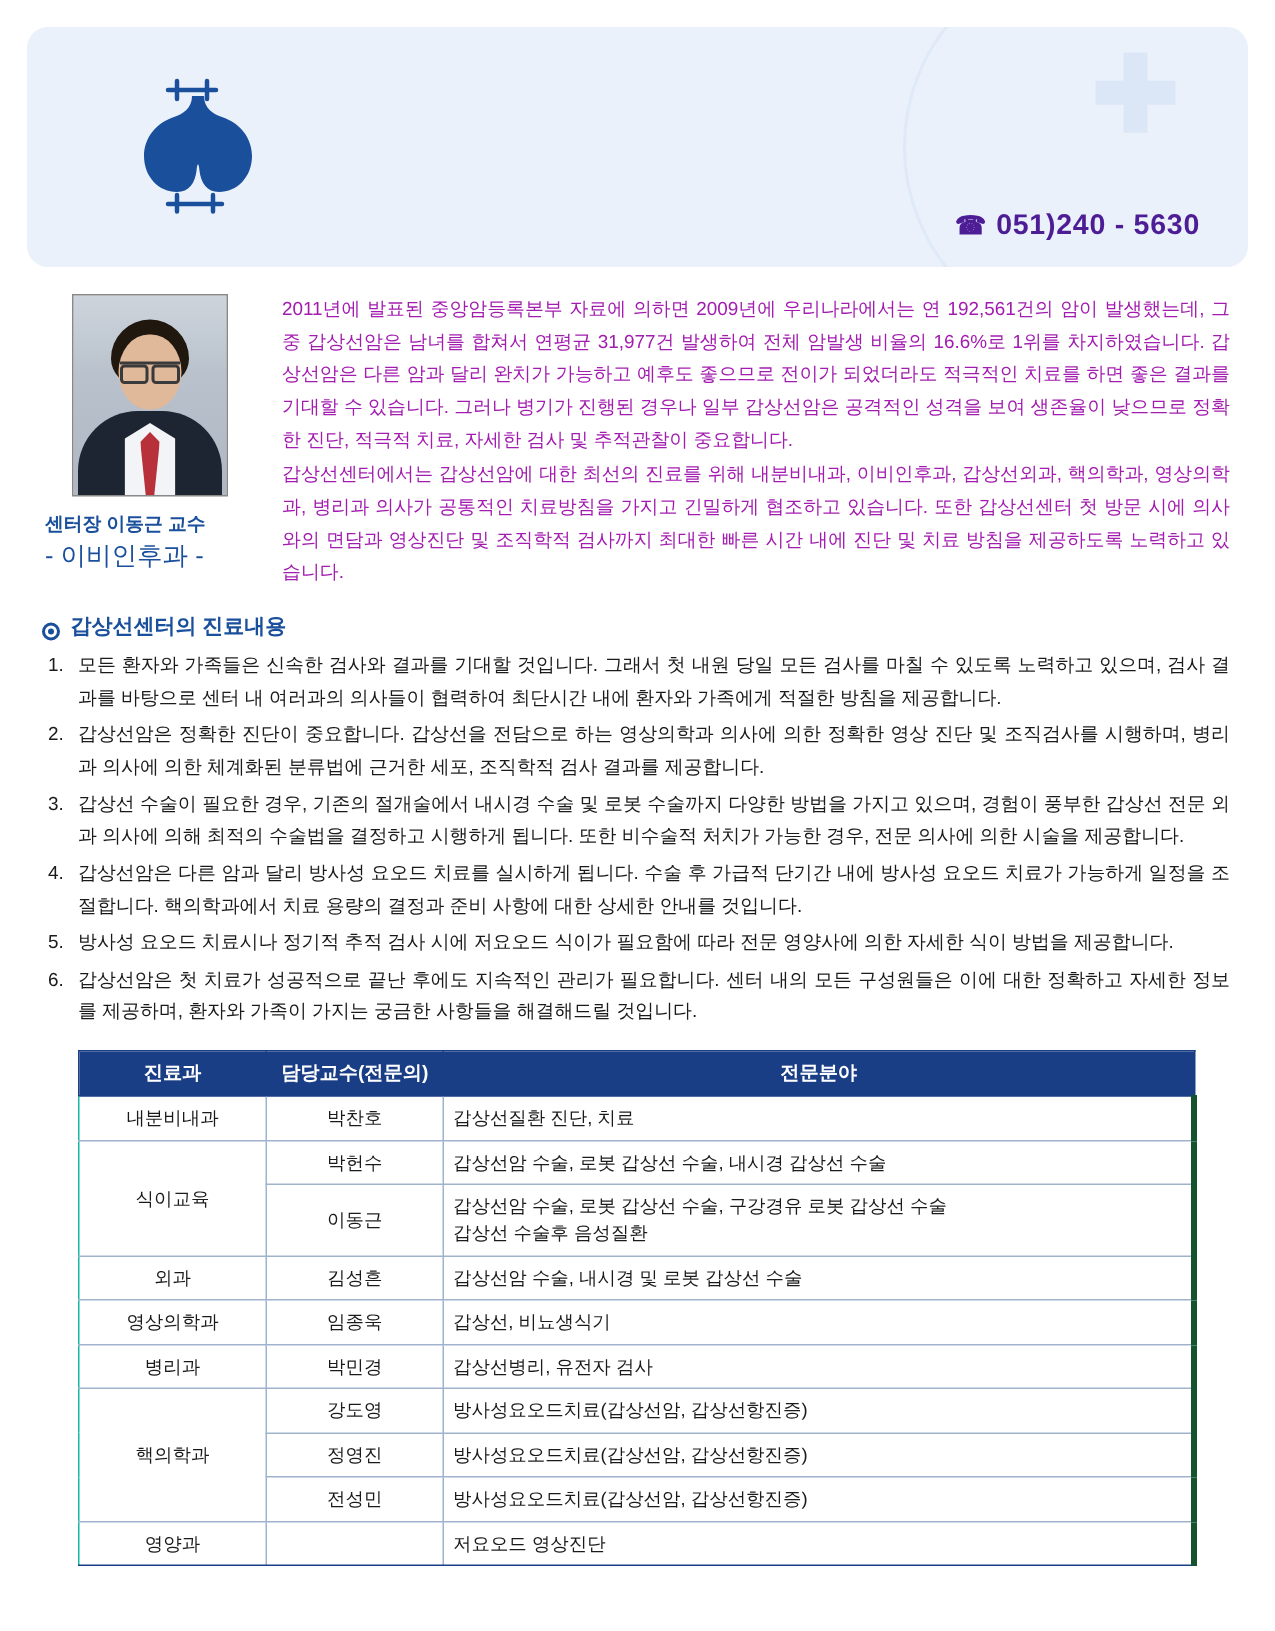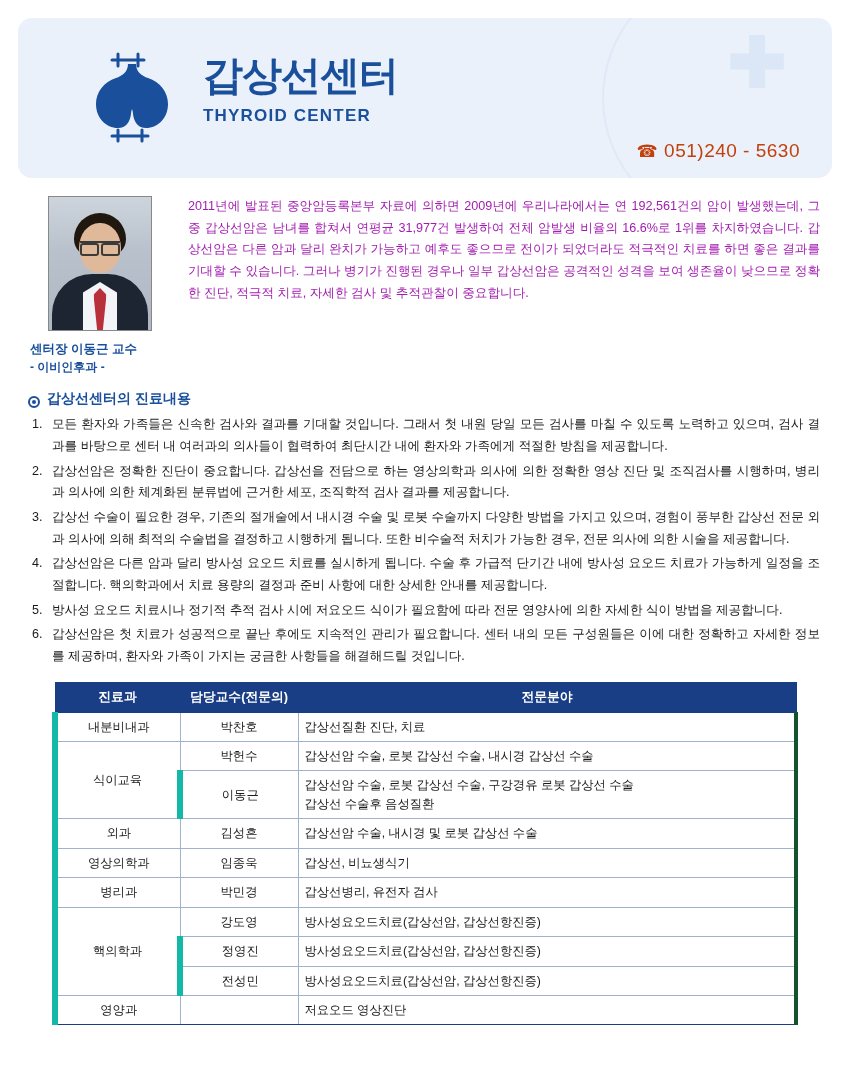--- a/index.html
+++ b/index.html
@@ -71,22 +71,22 @@
     font-weight: bold;
     color: #1a4f9c;
     letter-spacing: 1.2px;
     margin-top: 8px;
   }
   .phone {
     position: absolute;
     right: 32px;
     bottom: 16px;
     font-size: 19px;
-    font-weight: normal;
-    color: #c2410c;
+    font-weight: bold;
+    color: #4c1d95;
     letter-spacing: 0.5px;
   }
   .phone .tel-icon {
     font-size: 17px;
     margin-right: 6px;
   }
 
   
   .intro {
     margin: 18px 30px 0 30px;
@@ -179,22 +179,22 @@
     clip-path: polygon(50% 0, 100% 16%, 72% 100%, 28% 100%, 0 16%);
   }
   .doctor-name {
     margin-top: 9px;
     font-size: 12.5px;
     font-weight: bold;
     color: #1a4f9c;
     line-height: 1.55;
   }
   .doctor-dept {
-    font-size: 12px;
-    font-weight: bold;
+    font-size: 17px;
+    font-weight: normal;
     color: #1a4f9c;
   }
   .intro-text {
     flex: 1;
     padding-left: 18px;
     font-size: 12.6px;
     line-height: 1.72;
     text-align: justify;
     color: #a21caf;
   }
@@ -275,45 +275,41 @@
     margin-top: 30px;
   }
   table.staff td {
     border: 1px solid #9fb3cd;
     padding: 5px 6px;
     vertical-align: middle;
     line-height: 1.5;
   }
   td.c { text-align: center; }
   td.l { text-align: left; padding-left: 10px; }
-  table.staff tr td:first-child { border-left: 6px solid #14b8a6; }
+  table.staff tr td:first-child { border-left: 1px solid #14b8a6; }
   table.staff tr td:last-child { border-right: 4px solid #14532d; }
   table.staff tr:last-child td { border-bottom: 1px solid #1a3e85; }
   .col1 { width: 125px; }
   .col2 { width: 118px; }
 </style>
 </head>
 <body>
 
 <div class="header">
   <div class="header-deco"></div>
   <div class="header-deco2">✚</div>
 
   <div class="logo-mark">
     <svg viewBox="0 0 90 95" width="90" height="95">
       <path d="M30 6 L30 18 M50 6 L50 18 M24 12 L56 12" stroke="#1a4f9c" stroke-width="3" fill="none" stroke-linecap="round"></path>
       <path d="M40 16 C40 24 34 28 28 30 C16 34 8 44 8 56 C8 70 18 80 30 80 C38 80 42 74 43 66 C43.5 60 44.5 60 45 66 C46 74 50 80 58 80 C70 80 80 70 80 56 C80 44 72 34 60 30 C54 28 48 24 48 16 Z" fill="#1a4f9c"></path>
       <path d="M30 82 L30 93 M54 82 L54 93 M24 88 L60 88" stroke="#1a4f9c" stroke-width="3" fill="none" stroke-linecap="round"></path>
     </svg>
   </div>
 
-  <div class="title-block">
-    <div class="title-ko">갑상선센터</div>
-    <div class="title-en">THYROID CENTER</div>
-  </div>
 
   <div class="phone">
     <span class="tel-icon">☎</span><span>051)240 - 5630</span>
   </div>
 </div>
 
 <div class="intro">
   <div class="doctor">
     <div class="doctor-photo">
       <div class="body"></div>
@@ -321,33 +317,34 @@
       <div class="tie"></div>
       <div class="hair"></div>
       <div class="face"></div>
       <div class="glasses"></div>
     </div>
     <div class="doctor-name">센터장 이동근 교수</div>
     <div class="doctor-dept">- 이비인후과 -</div>
   </div>
   <div class="intro-text">
     <p>2011년에 발표된 중앙암등록본부 자료에 의하면 2009년에 우리나라에서는 연 192,561건의 암이 발생했는데, 그 중 갑상선암은 남녀를 합쳐서 연평균 31,977건 발생하여 전체 암발생 비율의 16.6%로 1위를 차지하였습니다. 갑상선암은 다른 암과 달리 완치가 가능하고 예후도 좋으므로 전이가 되었더라도 적극적인 치료를 하면 좋은 결과를 기대할 수 있습니다. 그러나 병기가 진행된 경우나 일부 갑상선암은 공격적인 성격을 보여 생존율이 낮으므로 정확한 진단, 적극적 치료, 자세한 검사 및 추적관찰이 중요합니다.</p>
+    <p>갑상선센터에서는 갑상선암에 대한 최선의 진료를 위해 내분비내과, 이비인후과, 갑상선외과, 핵의학과, 영상의학과, 병리과 의사가 공통적인 치료방침을 가지고 긴밀하게 협조하고 있습니다. 또한 갑상선센터 첫 방문 시에 의사와의 면담과 영상진단 및 조직학적 검사까지 최대한 빠른 시간 내에 진단 및 치료 방침을 제공하도록 노력하고 있습니다.</p>
   </div>
 </div>
 
 <div class="section-head">
   <span class="bullet-ring"></span>
   <span>갑상선센터의 진료내용</span>
 </div>
 
 <ol class="points">
   <li>모든 환자와 가족들은 신속한 검사와 결과를 기대할 것입니다. 그래서 첫 내원 당일 모든 검사를 마칠 수 있도록 노력하고 있으며, 검사 결과를 바탕으로 센터 내 여러과의 의사들이 협력하여 최단시간 내에 환자와 가족에게 적절한 방침을 제공합니다.</li>
   <li>갑상선암은 정확한 진단이 중요합니다. 갑상선을 전담으로 하는 영상의학과 의사에 의한 정확한 영상 진단 및 조직검사를 시행하며, 병리과 의사에 의한 체계화된 분류법에 근거한 세포, 조직학적 검사 결과를 제공합니다.</li>
   <li>갑상선 수술이 필요한 경우, 기존의 절개술에서 내시경 수술 및 로봇 수술까지 다양한 방법을 가지고 있으며, 경험이 풍부한 갑상선 전문 외과 의사에 의해 최적의 수술법을 결정하고 시행하게 됩니다. 또한 비수술적 처치가 가능한 경우, 전문 의사에 의한 시술을 제공합니다.</li>
-  <li>갑상선암은 다른 암과 달리 방사성 요오드 치료를 실시하게 됩니다. 수술 후 가급적 단기간 내에 방사성 요오드 치료가 가능하게 일정을 조절합니다. 핵의학과에서 치료 용량의 결정과 준비 사항에 대한 상세한 안내를 제공합니다.</li>
+  <li>갑상선암은 다른 암과 달리 방사성 요오드 치료를 실시하게 됩니다. 수술 후 가급적 단기간 내에 방사성 요오드 치료가 가능하게 일정을 조절합니다. 핵의학과에서 치료 용량의 결정과 준비 사항에 대한 상세한 안내를 것입니다.</li>
   <li>방사성 요오드 치료시나 정기적 추적 검사 시에 저요오드 식이가 필요함에 따라 전문 영양사에 의한 자세한 식이 방법을 제공합니다.</li>
   <li>갑상선암은 첫 치료가 성공적으로 끝난 후에도 지속적인 관리가 필요합니다. 센터 내의 모든 구성원들은 이에 대한 정확하고 자세한 정보를 제공하며, 환자와 가족이 가지는 궁금한 사항들을 해결해드릴 것입니다.</li>
 </ol>
 
 <div class="table-wrap">
   <table class="staff">
     <thead>
       <tr>
         <th class="col1">진료과</th>
         <th class="col2">담당교수(전문의)</th>

